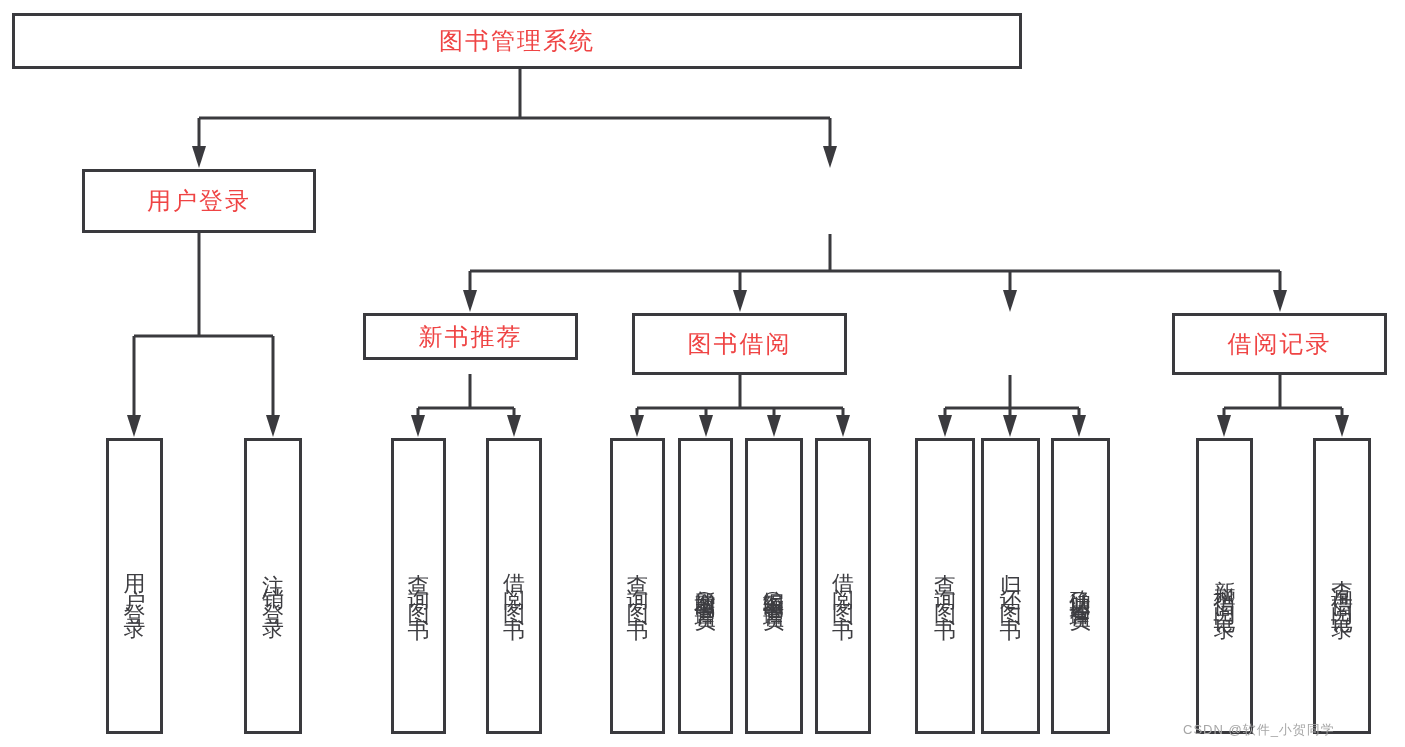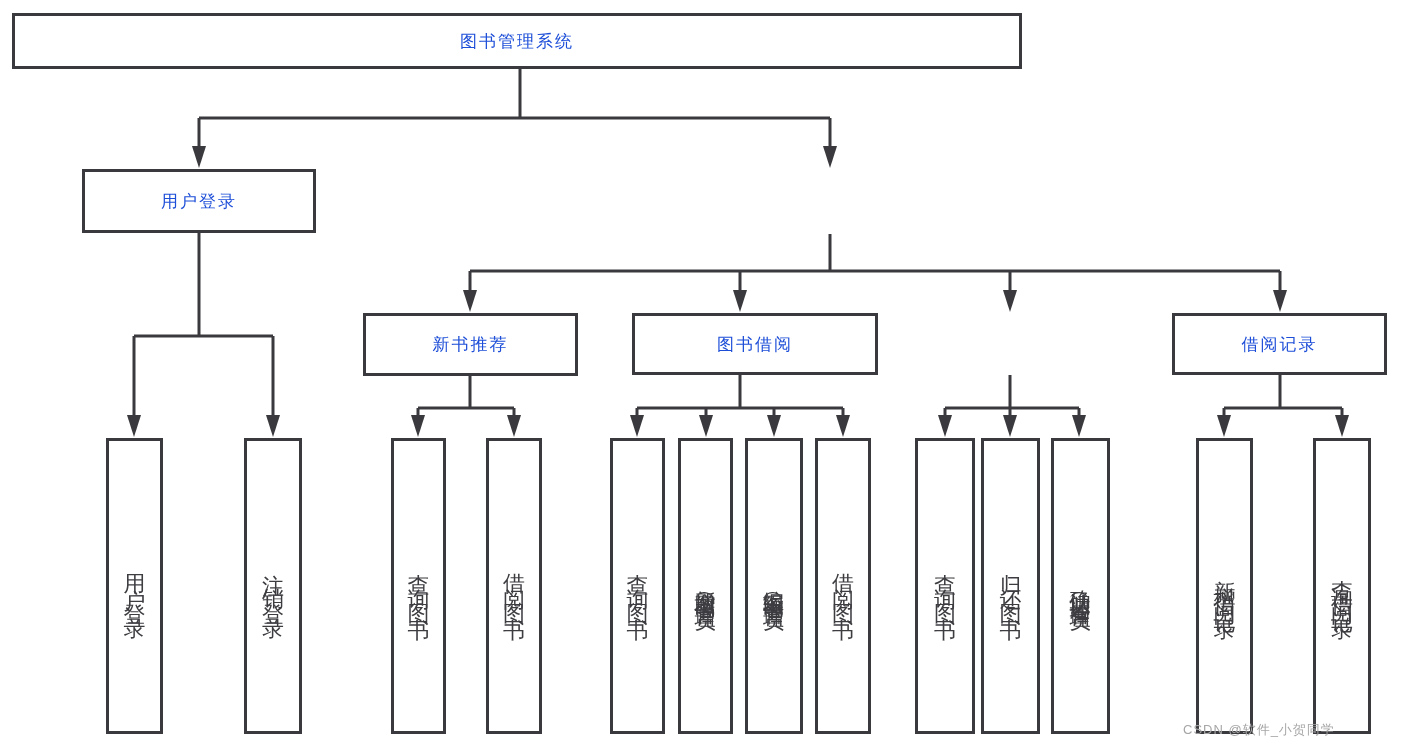--- a/index.html
+++ b/index.html
@@ -21,22 +21,22 @@
     width: 1405px; height: 747px;
   }
   .node {
     position: absolute;
     box-sizing: border-box;
     background: #ffffff;
     border: 3px solid #3a3a3e;
     display: flex;
     align-items: center;
     justify-content: center;
-    color: #1d4ed8;
-    font-size: 17px;
+    color: #ef4444;
+    font-size: 24px;
     letter-spacing: 2px;
     white-space: nowrap;
   }
   .leaf {
     position: absolute;
     box-sizing: border-box;
     top: 438px;
     height: 296px;
     background: #ffffff;
     border: 3px solid #3a3a3e;
@@ -112,22 +112,22 @@
 
       <polygon points="1217,415 1231,415 1224,437"></polygon>
       <polygon points="1335,415 1349,415 1342,437"></polygon>
     </g>
   </svg>
 
   <div class="node" style="left:12px; top:13px; width:1010px; height:56px;">图书管理系统</div>
 
   <div class="node" style="left:82px; top:169px; width:234px; height:64px;">用户登录</div>
 
-  <div class="node" style="left:363px; top:313px; width:215px; height:63px;">新书推荐</div>
-  <div class="node" style="left:632px; top:313px; width:246px; height:62px;">图书借阅</div>
+  <div class="node" style="left:363px; top:313px; width:215px; height:47px;">新书推荐</div>
+  <div class="node" style="left:632px; top:313px; width:215px; height:62px;">图书借阅</div>
   <div class="node" style="left:1172px; top:313px; width:215px; height:62px;">借阅记录</div>
 
   <div class="leaf ls4" style="left:106px; width:57px;">用户登录</div>
   <div class="leaf ls4" style="left:244px; width:58px;">注销登录</div>
 
   <div class="leaf ls4" style="left:391px; width:55px;">查询图书</div>
   <div class="leaf ls4" style="left:486px; width:56px;">借阅图书</div>
 
   <div class="leaf ls4" style="left:610px; width:55px;">查询图书</div>
   <div class="leaf ls9" style="left:678px; width:55px;">新增图书（管理员）</div>

